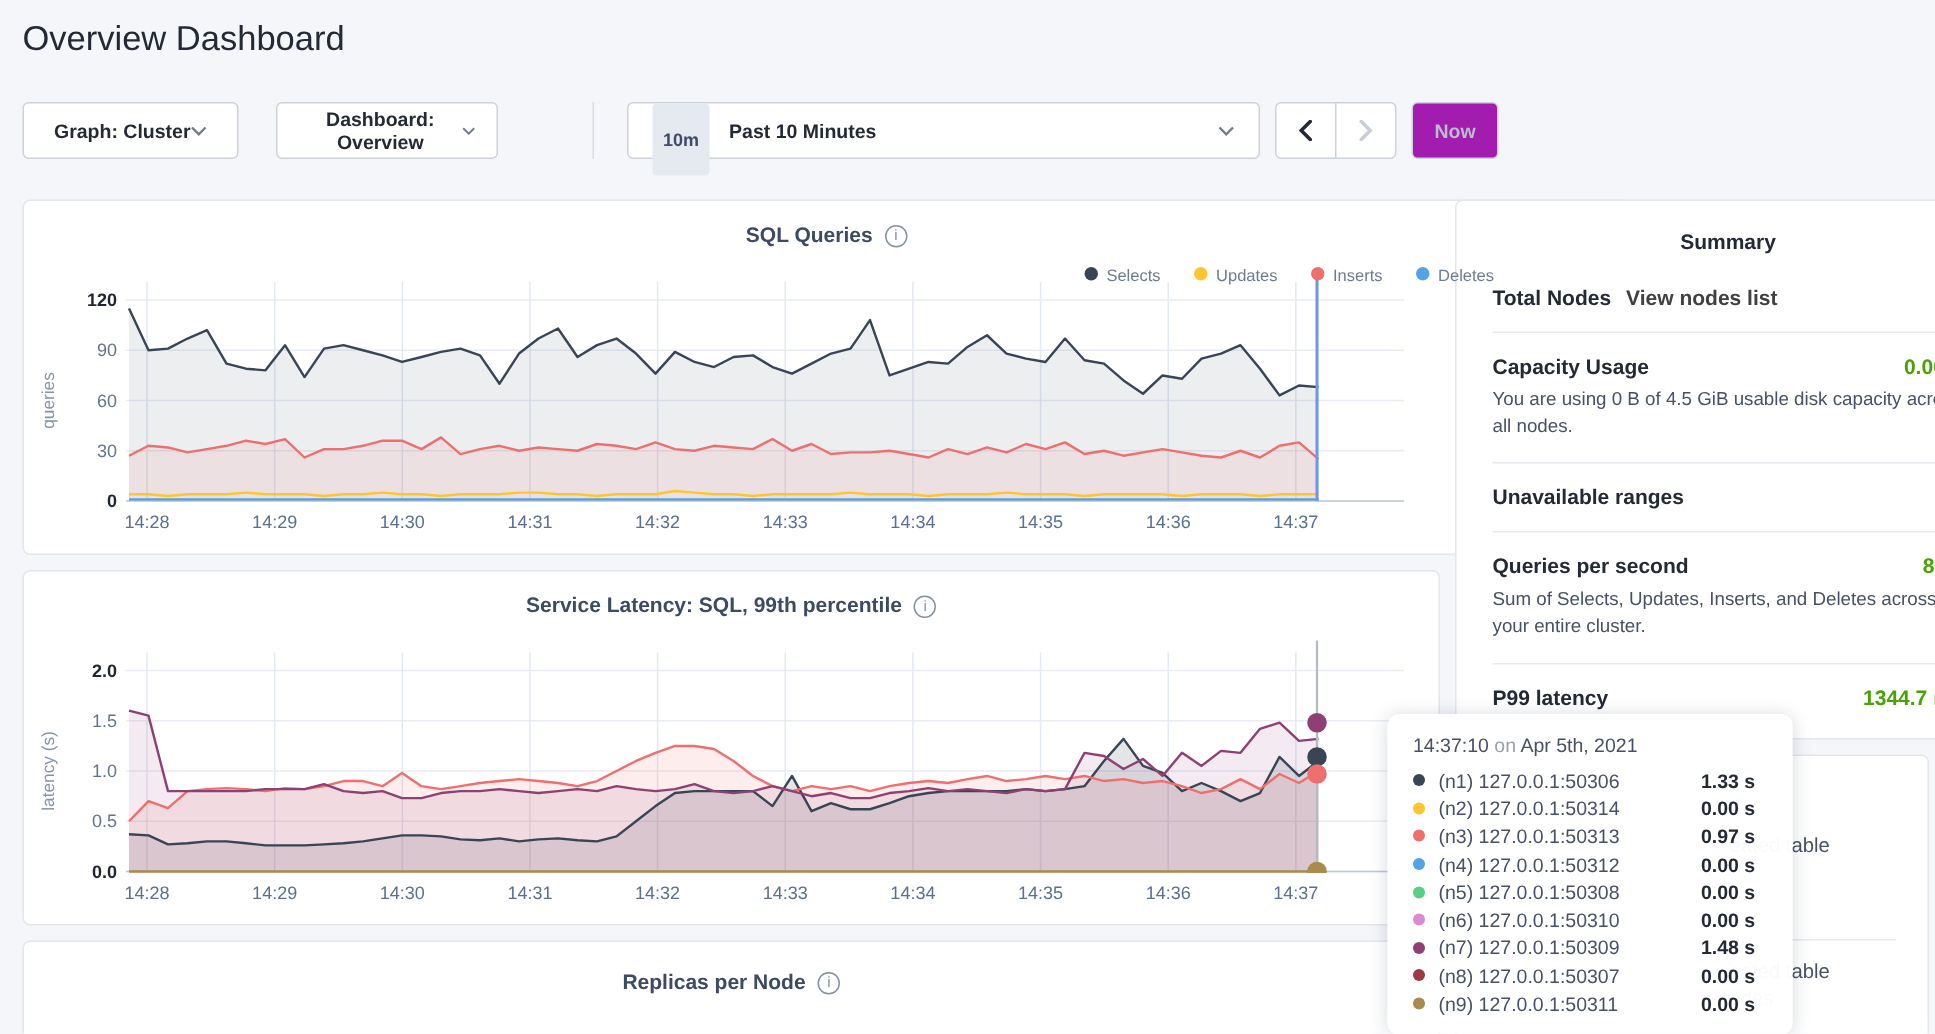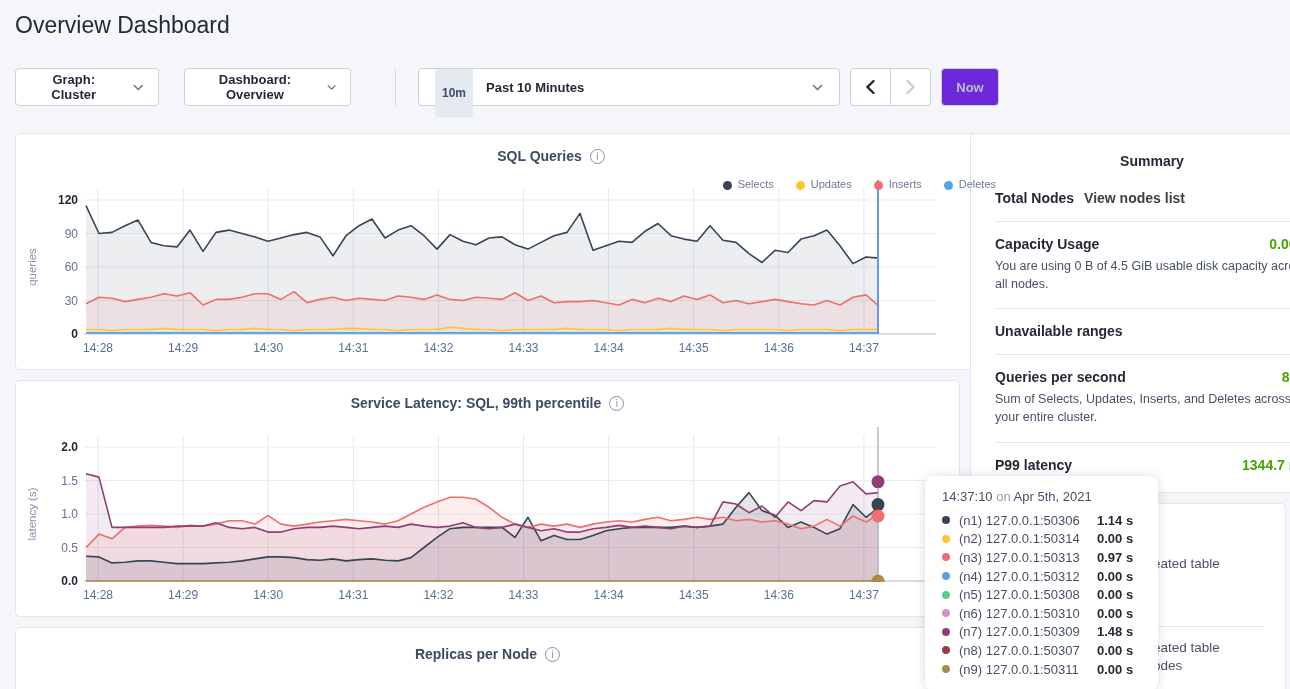--- a/index.html
+++ b/index.html
@@ -5,63 +5,63 @@
   html,body{margin:0;padding:0;}
   body{
     position:relative;width:1290px;height:689px;overflow:hidden;
     background:#f4f6fa;font-family:"Liberation Sans",sans-serif;color:#242a35;
   }
   
   .page-title{position:absolute;left:15px;top:12px;font-size:23px;font-weight:500;color:#242a35;margin:0;}
   .btn{box-sizing:border-box;position:absolute;top:68px;height:38px;background:#fff;
        border:1px solid #cdd2da;border-radius:4px;display:flex;align-items:center;
        font-size:13px;font-weight:700;color:#242a35;cursor:pointer;padding:0 14px;}
-  .dd{justify-content:center;gap:16px;}
+  .dd{justify-content:center;gap:0;}
   .dd1{left:15px;width:144px;}
-  .dd2{left:184px;width:167px;}
+  .dd2{left:184px;width:148px;}
   .vdiv{position:absolute;left:395px;top:68px;height:38px;width:1px;background:#d8dce3;}
   .timesel{left:418px;width:422px;gap:13px;padding:0 16px;}
   .time-badge{background:#e5e9f0;color:#3e4c68;font-size:12px;font-weight:700;
               padding:17px 7px;border-radius:3px;margin-top:12px;}
   .timesel .chev{margin-left:auto;}
   .pn{position:absolute;left:850px;top:68px;display:flex;}
   .pn button{box-sizing:border-box;width:41px;height:38px;background:#fff;border:1px solid #cdd2da;
              display:flex;align-items:center;justify-content:center;cursor:pointer;padding:0;}
   .pn button:first-child{border-radius:4px 0 0 4px;}
   .pn button:last-child{border-radius:0 4px 4px 0;margin-left:-1px;}
-  .now{left:941px;width:58px;justify-content:center;color:#b8bfc9;background:#6d28d9;}
+  .now{left:941px;width:58px;justify-content:center;color:#b8bfc9;background:#a21caf;}
   
   .panel{box-sizing:border-box;position:absolute;background:#fff;border:1px solid #e3e6ea;border-radius:5px;}
   .p-sql{left:15px;top:133px;width:1072px;height:237px;}
   .p-lat{left:15px;top:380px;width:945px;height:237px;}
   .p-rep{left:15px;top:627px;width:945px;height:90px;}
   .p-sum{left:970px;top:133px;width:364px;height:360px;}
   .p-evt{left:970px;top:503px;width:316px;height:200px;z-index:1;}
   .chart-title{position:absolute;top:14px;left:0;width:100%;text-align:center;
                font-size:14px;font-weight:700;color:#3d4a63;z-index:2;}
   .info-icon{display:inline-block;box-sizing:border-box;width:15px;height:15px;border:1px solid #8391a5;
              border-radius:50%;color:#8391a5;font-size:10px;font-weight:400;line-height:13px;text-align:center;
              margin-left:8px;vertical-align:1px;cursor:pointer;}
   .legend{position:absolute;top:44px;right:90px;display:flex;gap:22px;z-index:2;}
-  .legend-item{display:flex;align-items:flex-end;gap:6px;cursor:pointer;}
+  .legend-item{display:flex;align-items:flex-start;gap:6px;cursor:pointer;}
   .legend-dot{width:9px;height:9px;border-radius:50%;}
   .legend-label{font-size:11px;color:#6e7b8f;}
   .chart-svg{position:absolute;left:0;top:0;}
   
   .sum-title{margin:19px 0 7px;text-align:center;font-size:14px;font-weight:700;color:#242a35;}
   .sum-body{padding:0 24px;}
   .srow{padding:14px 0 15px;}
   .srow + .srow{border-top:1px solid #e6e9ee;}
   .sr-head{display:flex;align-items:baseline;gap:10px;font-size:14px;font-weight:700;}
   .sr-label{color:#242a35;}
   .sr-link{color:#404040;text-decoration:none;cursor:pointer;}
   .sr-value{margin-left:auto;color:#46a300;}
   .sr-desc{margin:5px 0 0;font-size:12.5px;font-weight:400;color:#475066;line-height:1.45;}
   
-  .tooltip{box-sizing:border-box;position:absolute;left:925px;top:476px;width:233px;z-index:20;
+  .tooltip{box-sizing:border-box;position:absolute;left:925px;top:476px;width:270px;z-index:20;
            background:rgba(255,255,255,0.97);border-radius:8px;padding:13px 14px 12px 17px;
            box-shadow:0 1px 12px rgba(40,50,70,0.18);font-size:13px;color:#475066;}
   .tt-head{margin-bottom:7px;}
   .tt-on{color:#98a0b0;}
   .tt-row{display:flex;align-items:center;height:18.6px;}
   .tt-dot{width:8px;height:8px;border-radius:50%;margin-right:9px;flex:none;}
   .tt-val{margin-left:auto;font-weight:700;color:#242a35;min-width:47px;}
   
   .ef{position:absolute;color:#475066;font-size:13.5px;}
   .ef1{left:182px;top:52px;}
@@ -290,21 +290,21 @@
 <div class="tooltip">
   <div class="tt-head">
     <span>14:37:10</span>
     <span class="tt-on">on</span>
     <span>Apr 5th, 2021</span>
   </div>
   <div id="tt-rows">
       <div class="tt-row">
         <span class="tt-dot" style="background: rgb(57, 68, 85);"></span>
         <span class="tt-node">(n1) 127.0.0.1:50306</span>
-        <span class="tt-val">1.14 s</span>
+        <span class="tt-val">1.33 s</span>
       </div>
       <div class="tt-row">
         <span class="tt-dot" style="background: rgb(255, 197, 48);"></span>
         <span class="tt-node">(n2) 127.0.0.1:50314</span>
         <span class="tt-val">0.00 s</span>
       </div>
       <div class="tt-row">
         <span class="tt-dot" style="background: rgb(238, 111, 109);"></span>
         <span class="tt-node">(n3) 127.0.0.1:50313</span>
         <span class="tt-val">0.97 s</span>

